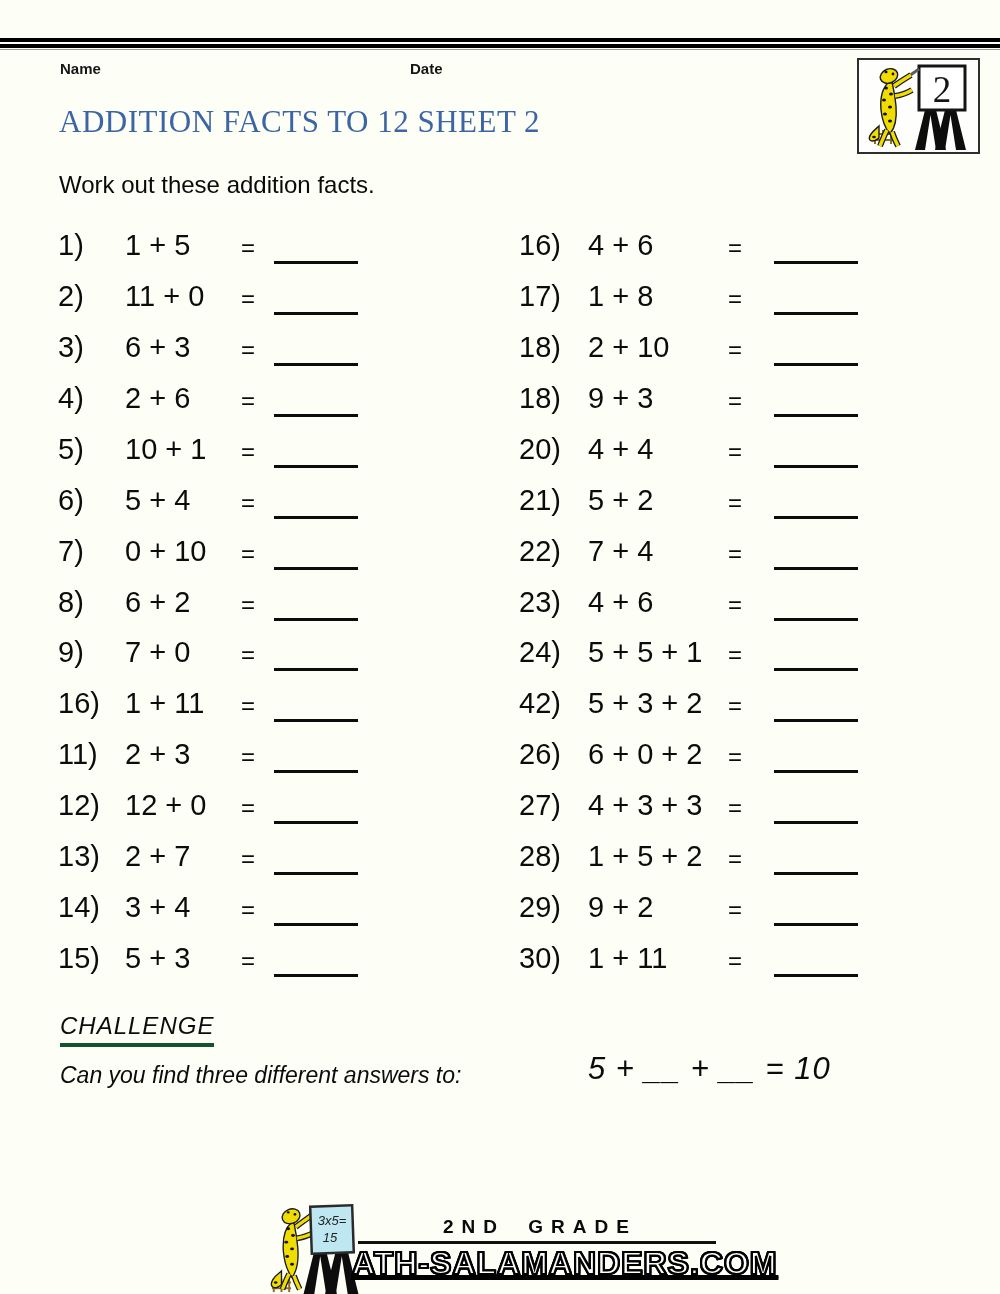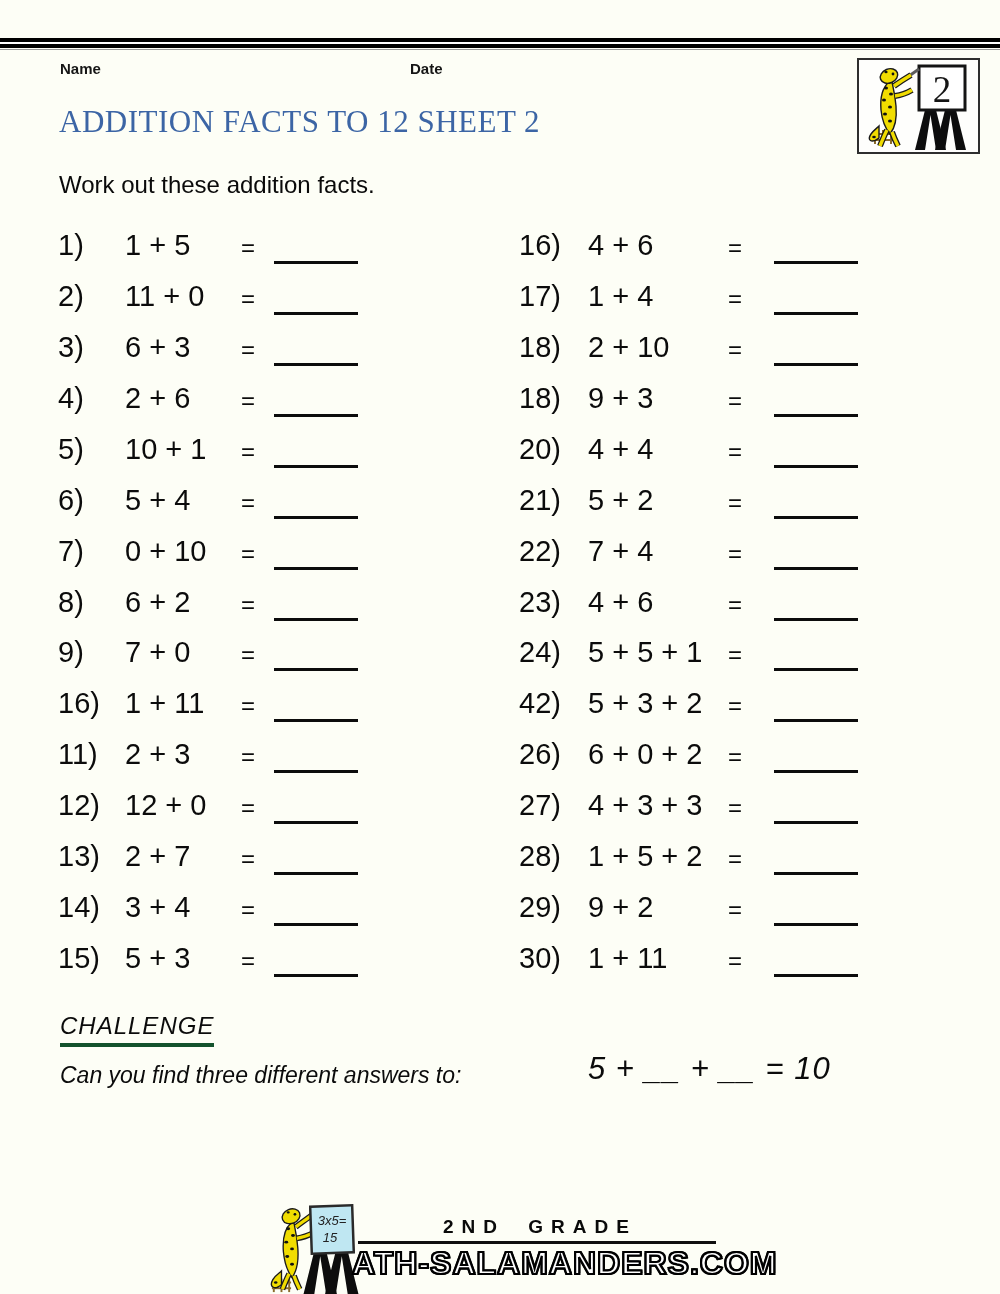--- a/index.html
+++ b/index.html
@@ -69,20 +69,21 @@
     position:absolute;left:380px;top:1216px;width:320px;text-align:center;
     font-size:19px;font-weight:700;letter-spacing:8px;word-spacing:10px;color:#0a0a0a;
   }
   .footer-rule{position:absolute;left:358px;top:1241px;width:358px;height:3px;background:#0f0f0f;}
   .footer-site{
     position:absolute;left:352px;top:1245px;
     font-size:32px;font-weight:700;letter-spacing:1px;
     color:#fff;-webkit-text-stroke:2.2px #000;
     text-shadow:1px 1px 0 #000,-1px -1px 0 #000,1px -1px 0 #000,-1px 1px 0 #000;
     white-space:nowrap;
+    text-decoration:underline;
   }
 </style>
 </head>
 <body>
 
 <div class="page">
 
   <div class="topband">
     <div class="b1"></div>
       <div class="b2"></div>
@@ -241,21 +242,21 @@
       </div>
     <div class="col-right" id="col-right">
         <div class="prob-row" style="top: 0px;">
           <span class="c-num">16)</span>
           <span class="c-expr">4 + 6</span>
           <span class="c-eq">=</span>
           <div class="c-line"></div>
         </div>
         <div class="prob-row" style="top: 50.93px;">
           <span class="c-num">17)</span>
-          <span class="c-expr">1 + 4</span>
+          <span class="c-expr">1 + 8</span>
           <span class="c-eq">=</span>
           <div class="c-line"></div>
         </div>
         <div class="prob-row" style="top: 101.86px;">
           <span class="c-num">18)</span>
           <span class="c-expr">2 + 10</span>
           <span class="c-eq">=</span>
           <div class="c-line"></div>
         </div>
         <div class="prob-row" style="top: 152.79px;">

